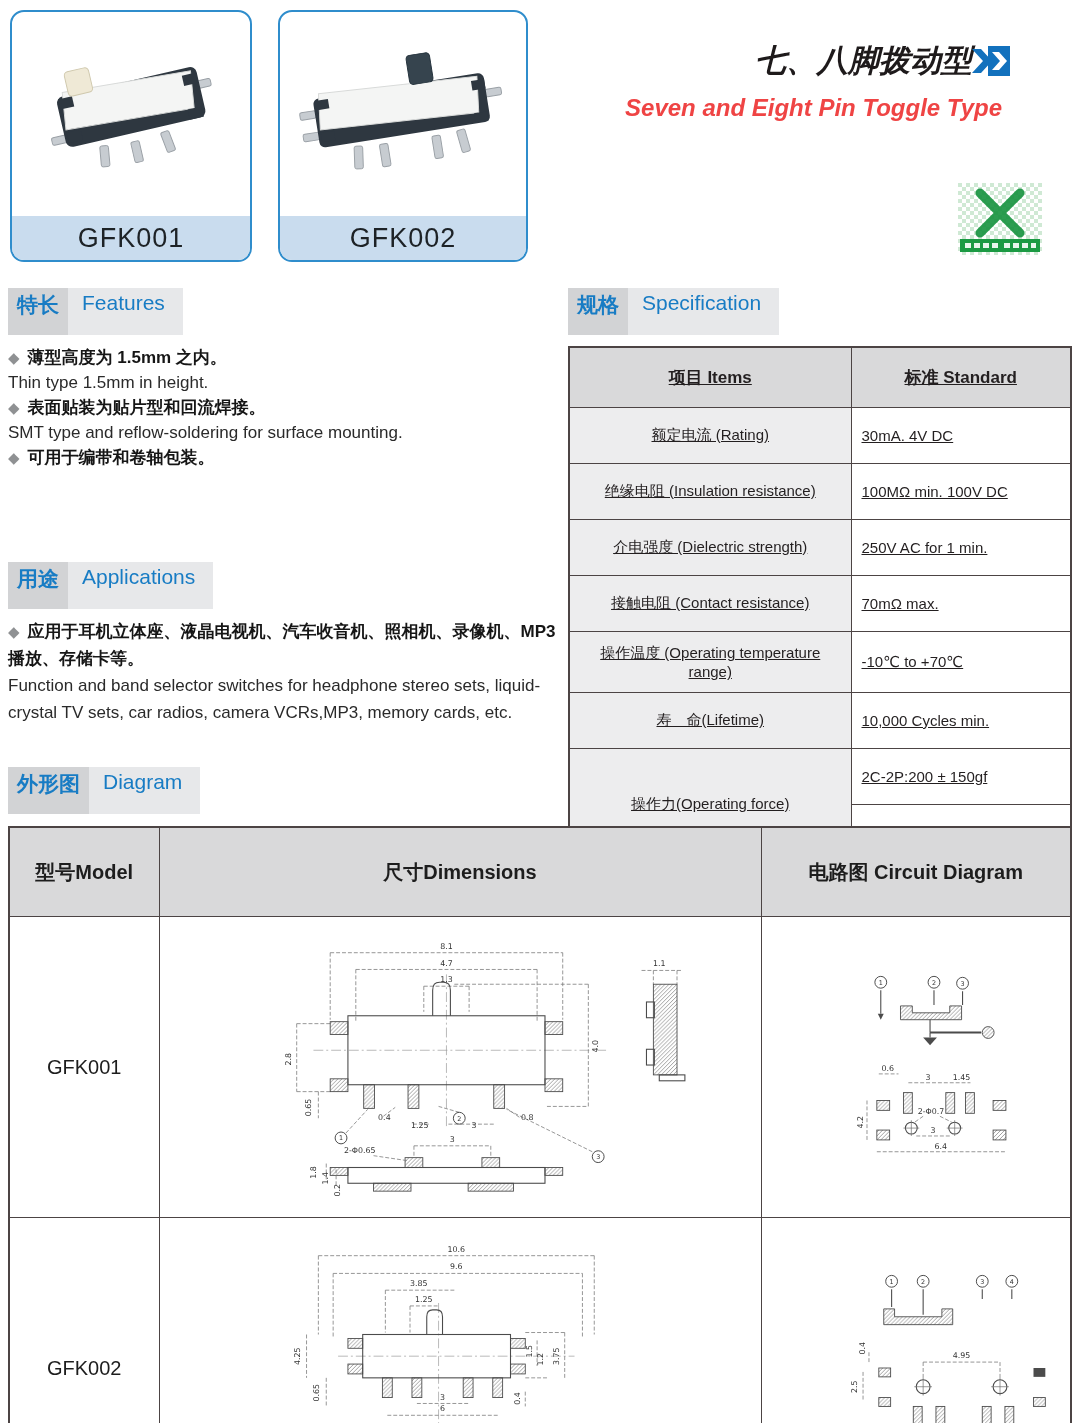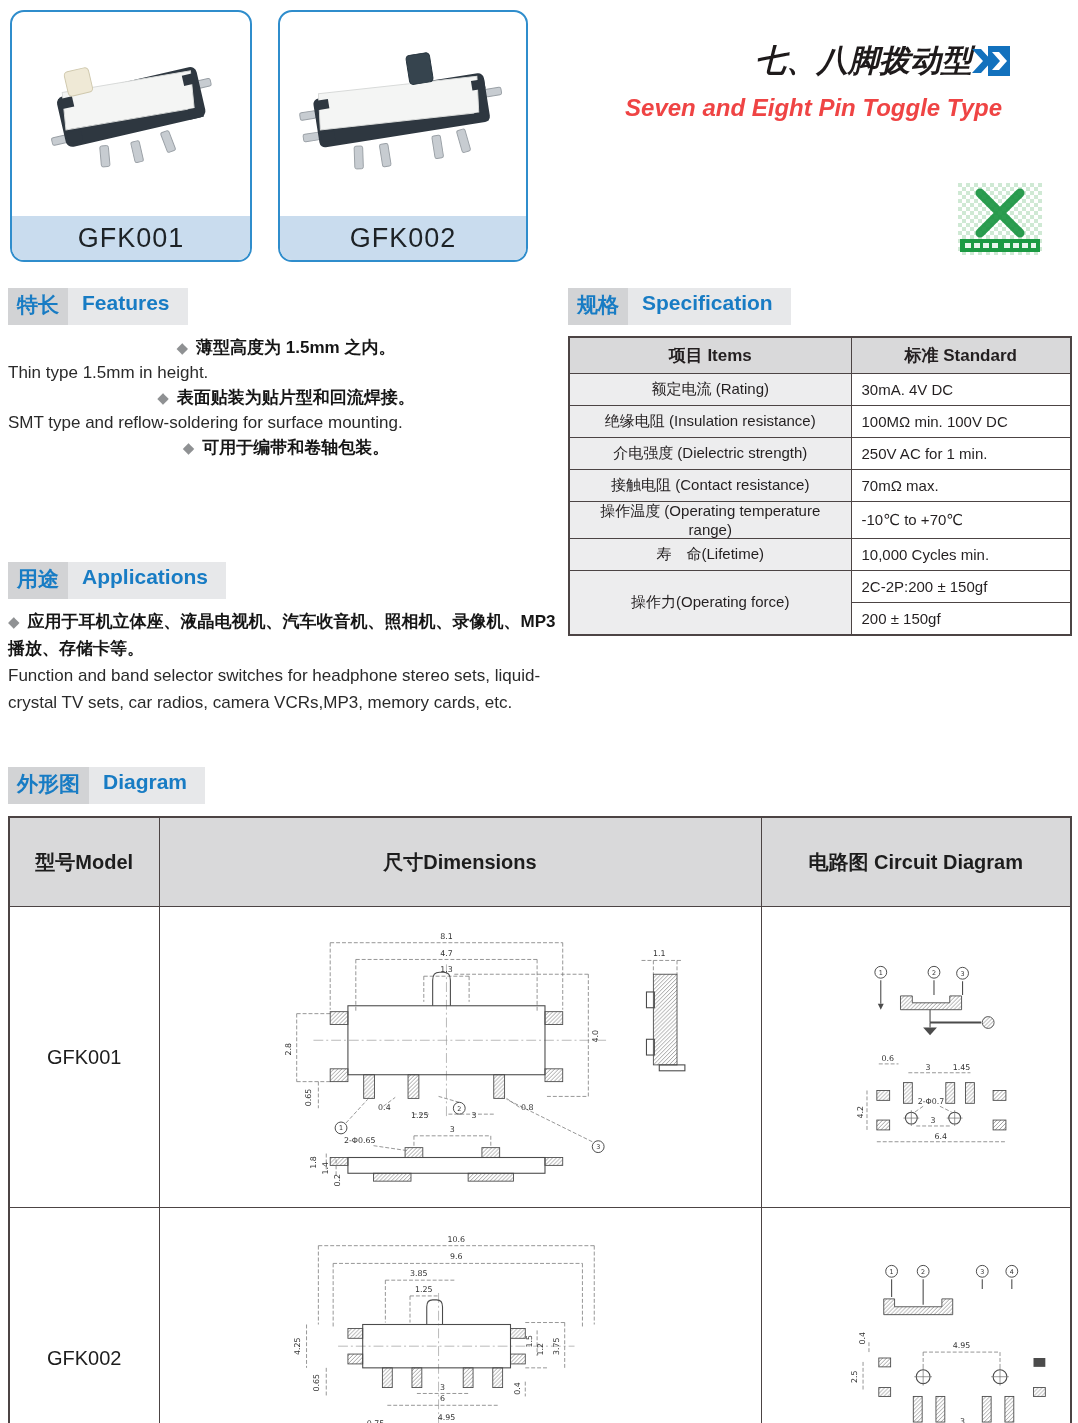--- a/index.html
+++ b/index.html
@@ -18,36 +18,36 @@
   .cn-title{position:absolute;top:40px;left:540px;width:470px;display:flex;justify-content:flex-end;align-items:center;
             font-size:31px;font-weight:bold;font-style:italic;color:#1e1a1b;}
   .en-title{position:absolute;top:94px;left:540px;width:462px;text-align:right;
             font-size:24px;font-weight:bold;font-style:italic;color:#ef4444;}
   .logo{position:absolute;left:958px;top:183px;width:84px;height:72px;}
 
   
   .sec{position:absolute;}
   .sec-h{display:inline-flex;align-items:stretch;}
   .sec-cn{background:#d2d3d5;color:#187cc4;font-weight:bold;font-size:21px;padding:3px 9px;}
-  .sec-en{background:#e7e8ea;color:#187cc4;font-weight:bold;font-size:21px;padding:3px 18px 10px 14px;}
+  .sec-en{background:#e7e8ea;color:#187cc4;font-weight:normal;font-size:21px;padding:3px 18px 20px 14px;}
 
   
   .features{left:8px;top:288px;width:556px;}
   .applications{left:8px;top:562px;width:558px;}
   .feat-list{margin-top:10px;}
-  .cn-line{font-weight:bold;font-size:17px;line-height:25px;color:#161616;text-align:center;}
+  .cn-line{font-weight:bold;font-size:17px;line-height:25px;color:#161616;}
   .en-line{font-size:17px;line-height:25px;color:#2a2a2a;}
   .bullet{color:#8f9193;margin-right:8px;font-size:15px;}
   .app-cn{margin-top:9px;font-weight:bold;font-size:17px;line-height:27px;color:#161616;}
   .app-en{font-size:17px;line-height:27px;color:#2a2a2a;}
 
   
   .specification{left:568px;top:288px;width:502px;}
   .spec-table{border-collapse:collapse;border:2px solid #4c4444;width:502px;table-layout:fixed;margin-top:11px;font-size:15px;}
-  .spec-table th,.spec-table td{border:1px solid #4c4444;padding:0 10px;}
+  .spec-table th,.spec-table td{border:1px solid #4c4444;padding:12px 10px;text-decoration:underline;}
   .spec-table thead th{background:#d9d9da;font-weight:bold;font-size:17px;text-align:center;height:35px;}
   .spec-table td{height:31px;}
   .spec-table .item{background:#ededee;width:272px;text-align:center;}
   .spec-table .std{background:#fff;}
 
   
   .diagram{left:8px;top:767px;width:1062px;}
   .diagram-table{border-collapse:collapse;border:2px solid #4c4444;table-layout:fixed;width:1062px;margin-top:12px;}
   .diagram-table th,.diagram-table td{border:1px solid #4c4444;padding:16px;}
   .diagram-table thead th{background:#d9d9da;height:56px;font-size:20px;font-weight:bold;color:#1d1d1d;}

